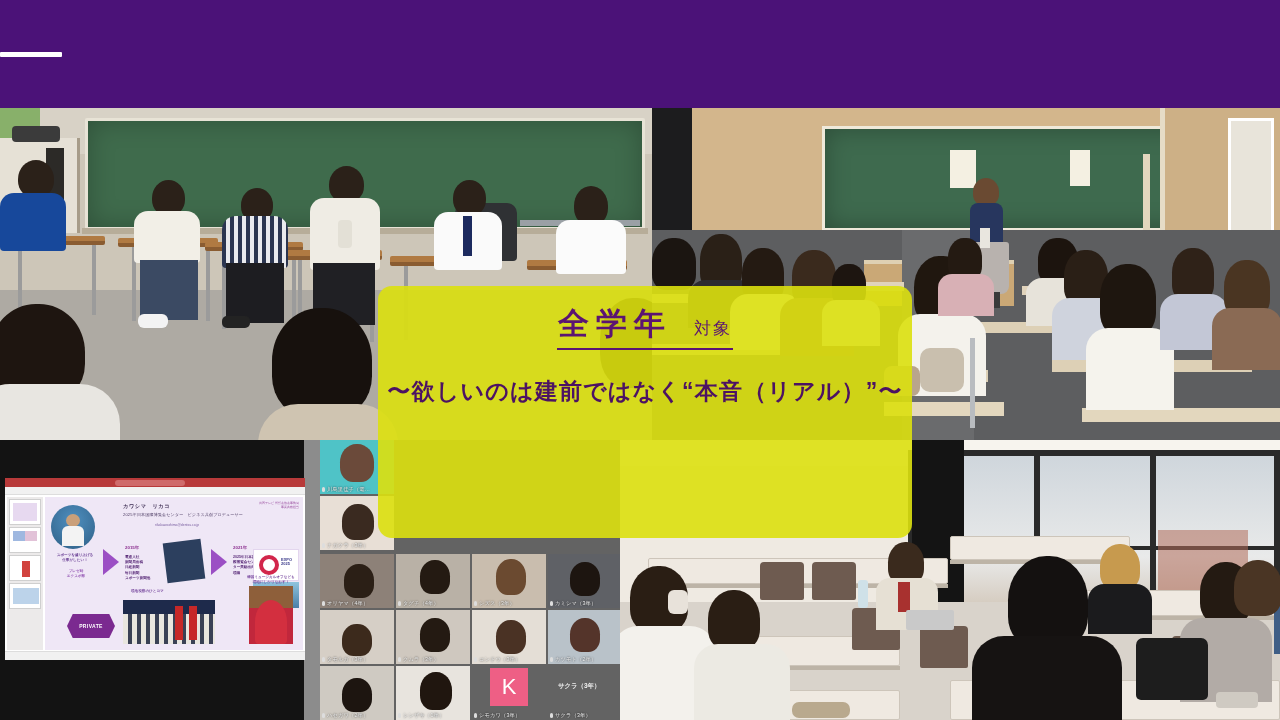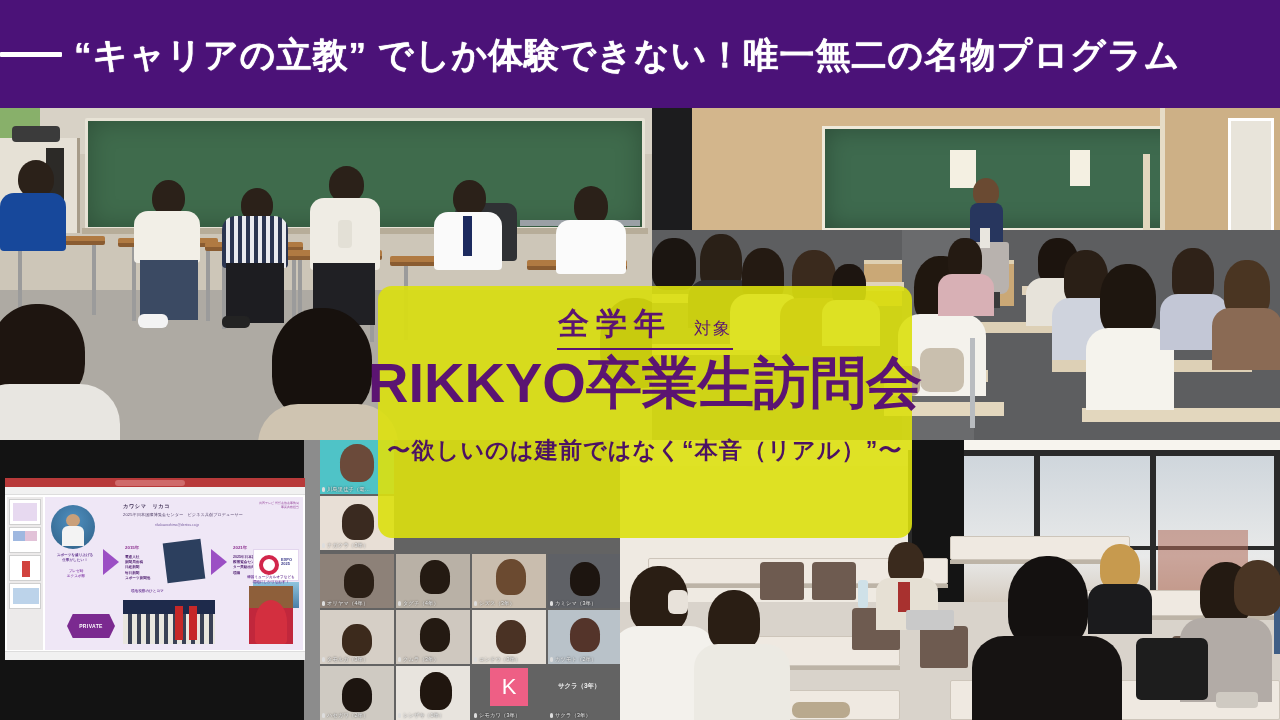--- a/index.html
+++ b/index.html
@@ -144,21 +144,20 @@
     margin-top:22px; white-space:nowrap;
   }
 </style>
 </head>
 <body>
 
 <div id="stage">
 
   <div class="header">
     <div class="header-rule"></div>
-    <div class="header-title">“キャリアの立教” でしか体験できない！唯一無二の名物プログラム</div>
   </div>
 
   <div class="collage">
 
     <div class="cell cell-tl">
       <div class="tl-wall"></div>
       <div class="tl-win"></div>
       <div class="tl-board"></div>
       <div class="tl-boardledge"></div>
       <div class="tl-cab"></div>
@@ -471,17 +470,16 @@
     </div>
 
   </div>
 
   <div class="card">
     <div class="card-eyebrow">
       <span class="big">全学年</span>
       <span class="small">対象</span>
     </div>
     <div class="card-sep"></div>
-    <div class="card-title">RIKKYO卒業生訪問会</div>
     <div class="card-sub">〜欲しいのは建前ではなく“本音（リアル）”〜</div>
   </div>
 
 </div>
 
 </body></html>

